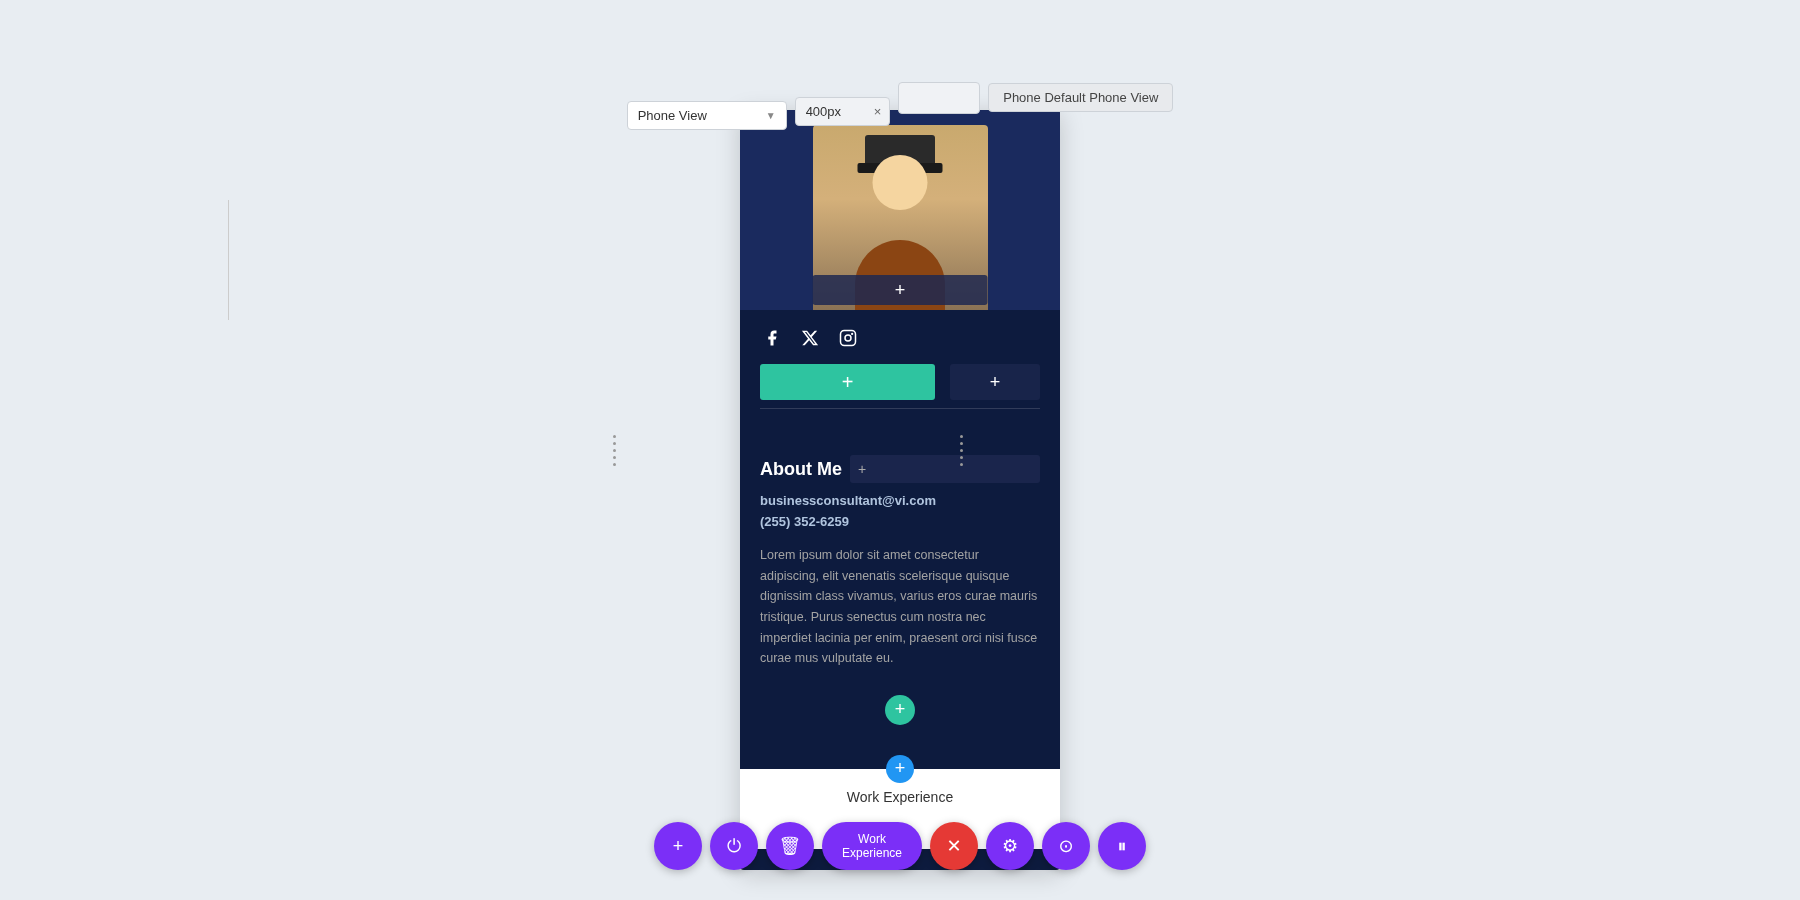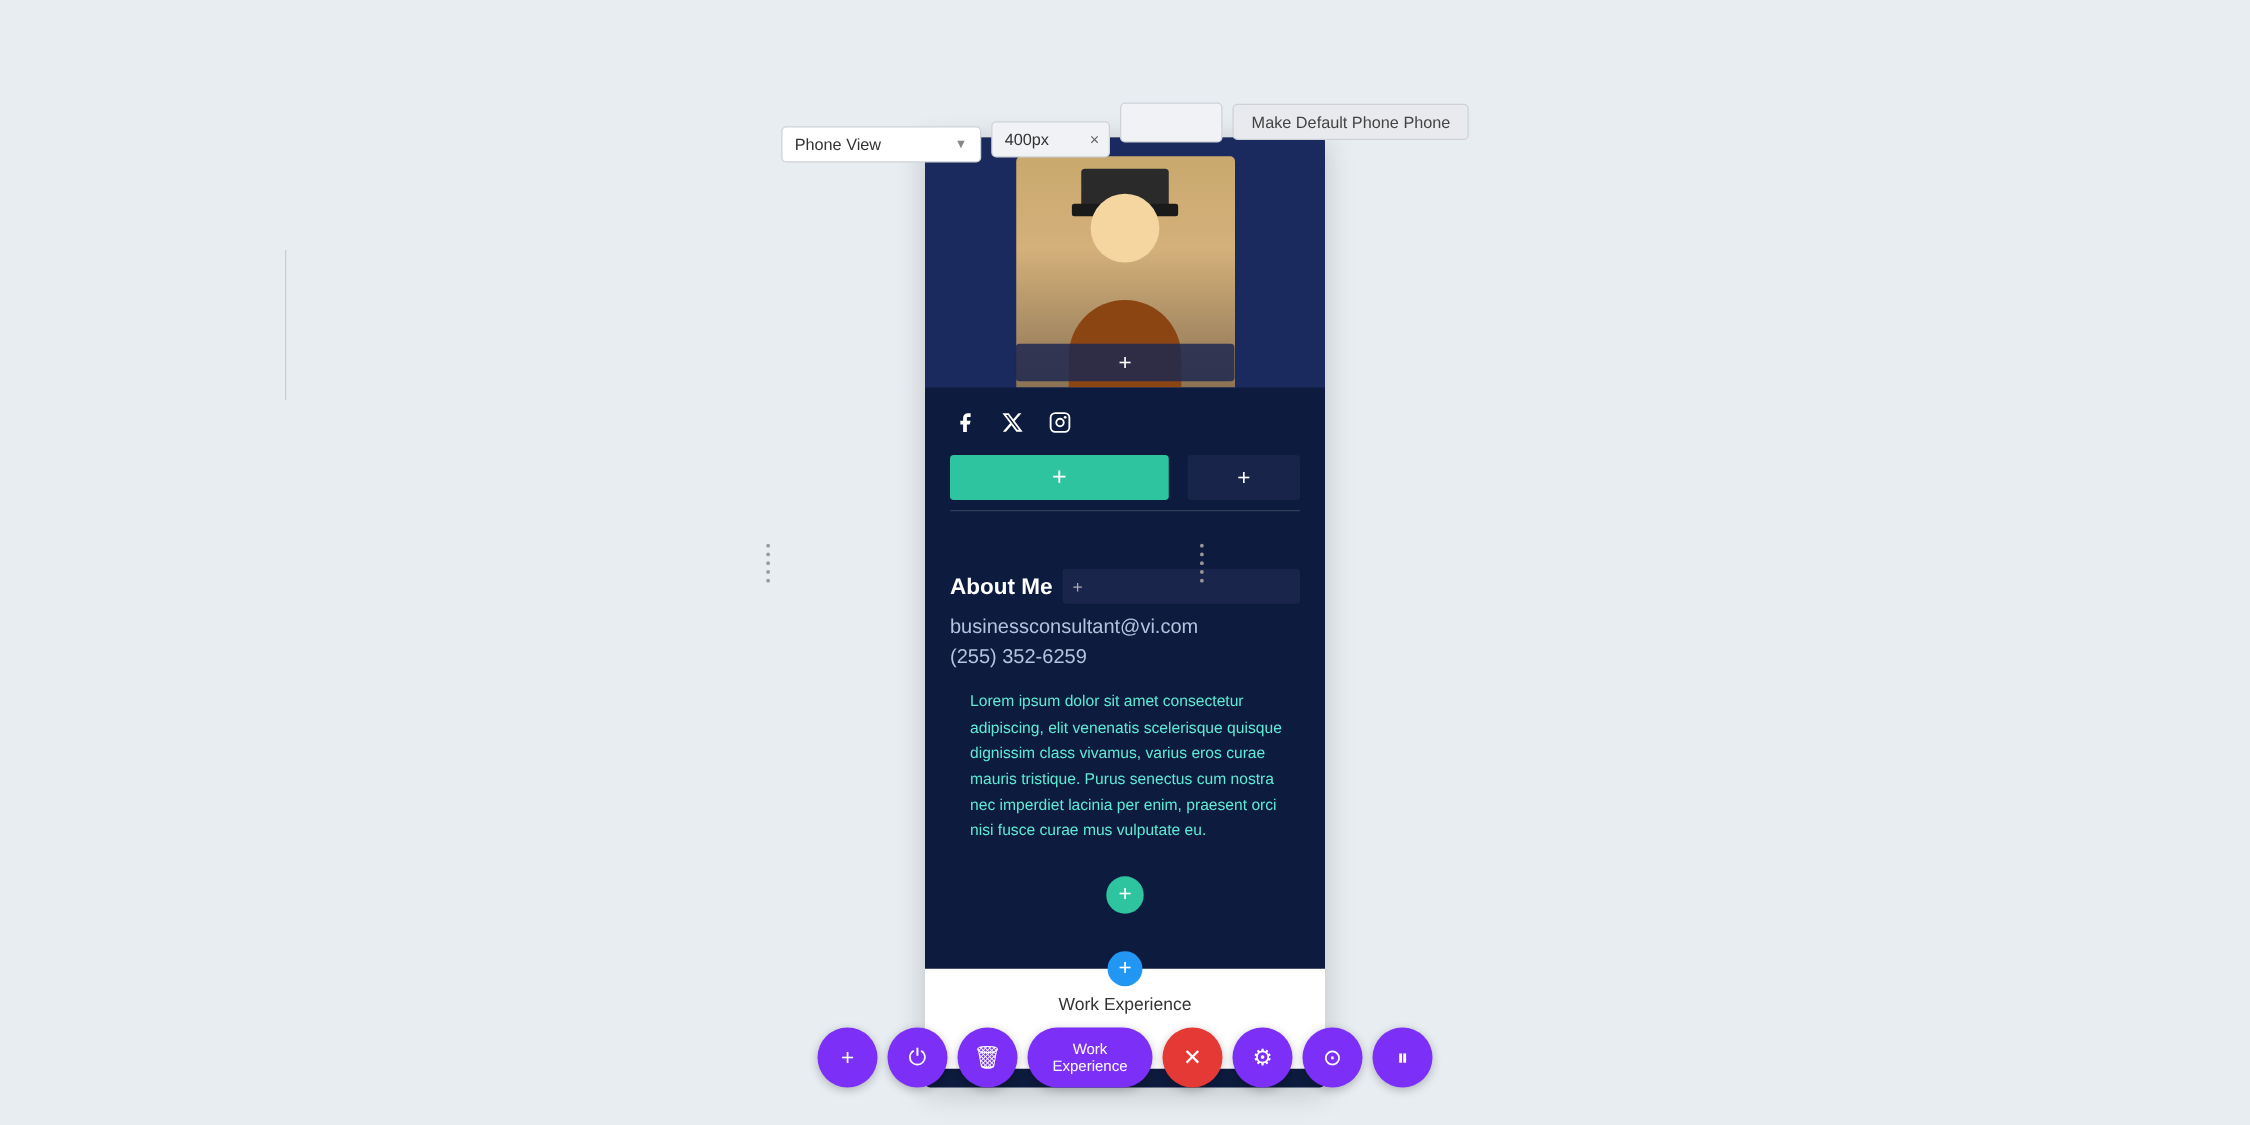--- a/index.html
+++ b/index.html
@@ -326,31 +326,31 @@
       align-items: center;
       padding: 0 8px;
     }
     .about-title-overlay span {
       color: #aaa;
       font-size: 14px;
     }
 
     .contact-info {
       color: #b0c4de;
-      font-size: 16px;
+      font-size: 13px;
       margin-bottom: 6px;
+      font-weight: bold;
     }
 
     .lorem-text {
-      color: #5eead4;
+      color: #a3a3a3;
       font-size: 12.5px;
       line-height: 1.65;
       margin-top: 16px;
       padding-bottom: 10px;
-      margin-left: 16px;
     }
 
     
     .add-circle-bottom {
       display: flex;
       justify-content: center;
       padding: 10px 0;
     }
     .add-circle {
       width: 30px;
@@ -464,21 +464,21 @@
     <span class="chevron">▼</span>
   </div>
 
   <div class="toolbar-input-group">
     <input class="toolbar-input" type="text" value="400px" style="">
     <button class="toolbar-clear-btn">×</button>
   </div>
 
   <div class="toolbar-empty"></div>
 
-  <button class="toolbar-btn">Make Default Phone Phone</button>
+  <button class="toolbar-btn">Phone Default Phone View</button>
 </div>
 
 <div class="drag-handle-left">
   <div class="dot"></div>
   <div class="dot"></div>
   <div class="dot"></div>
   <div class="dot"></div>
   <div class="dot"></div>
 </div>
 

